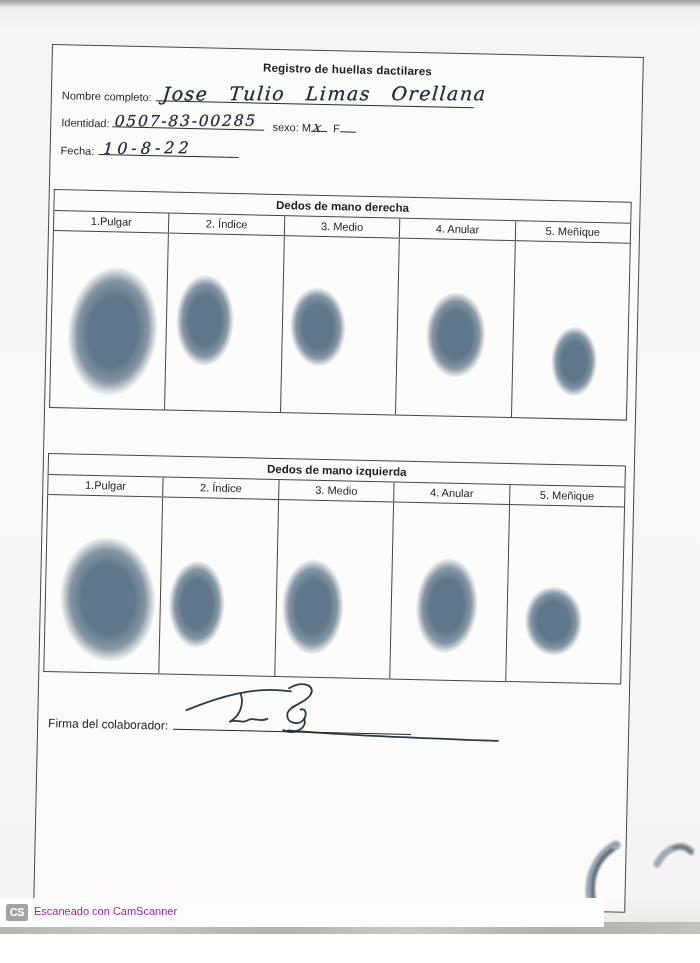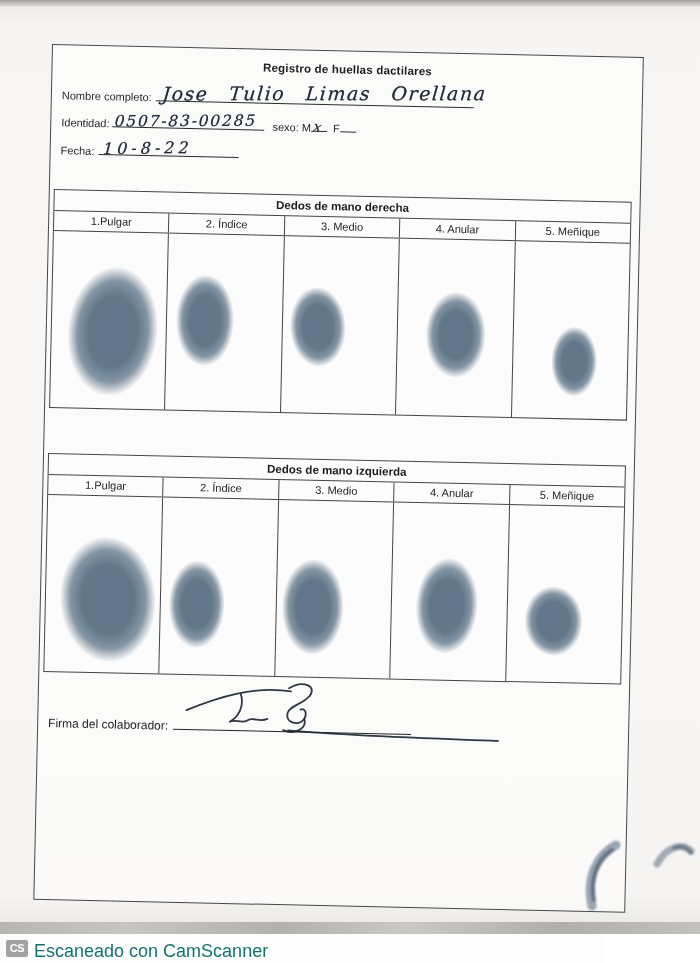--- a/index.html
+++ b/index.html
@@ -114,27 +114,27 @@
   .smudge path { fill:none; stroke-linecap:round; }
   .smudge-a { left:576px; top:840px; }
   .smudge-b { left:652px; top:834px; }
 
   
   .bottom-strip {
     position:absolute; left:0; top:922px; width:700px; height:12px;
     background:linear-gradient(90deg,#b7b6b2 0%, #c6c5c1 18%, #b2b1ad 40%, #c9c8c4 58%, #b0afab 80%, #c2c1bd 100%);
     filter:blur(0.6px);
   }
-  .footer-bar { position:absolute; left:0; top:934px; width:604px; height:29px; background:#fdfdfd; }
+  .footer-bar { position:absolute; left:0; top:898px; width:604px; height:29px; background:#fdfdfd; }
   .cs-badge {
     position:absolute; left:6px; top:6px; width:22px; height:17px;
     background:#a2a2a0; border-radius:2px; color:#ffffff;
     font-size:11px; font-weight:bold; text-align:center; line-height:17px; letter-spacing:-0.5px;
   }
-  .footer-text { position:absolute; left:34px; top:7px; font-size:18px; color:#0f766e; }
+  .footer-text { position:absolute; left:34px; top:7px; font-size:11px; color:#a21caf; }
 </style>
 </head>
 <body>
 
 <div class="canvas">
   <div class="page"></div>
   <div class="top-strip"></div>
 
   <div class="form">
     <div class="form-title">Registro de huellas dactilares</div>

